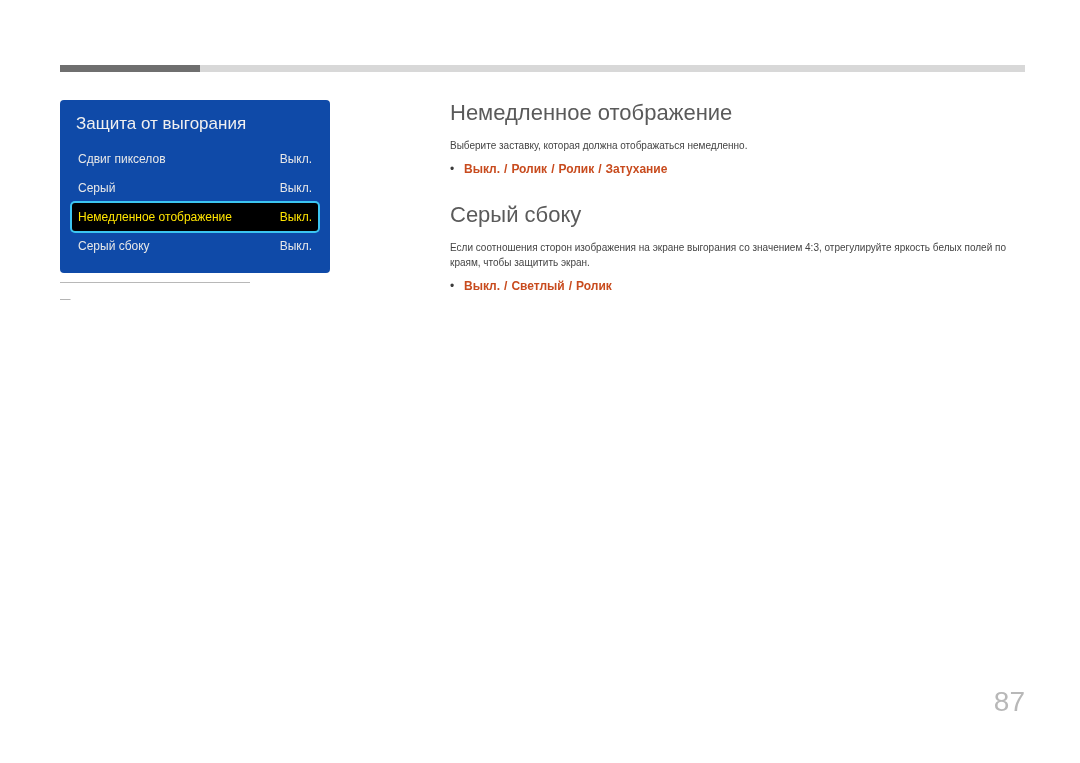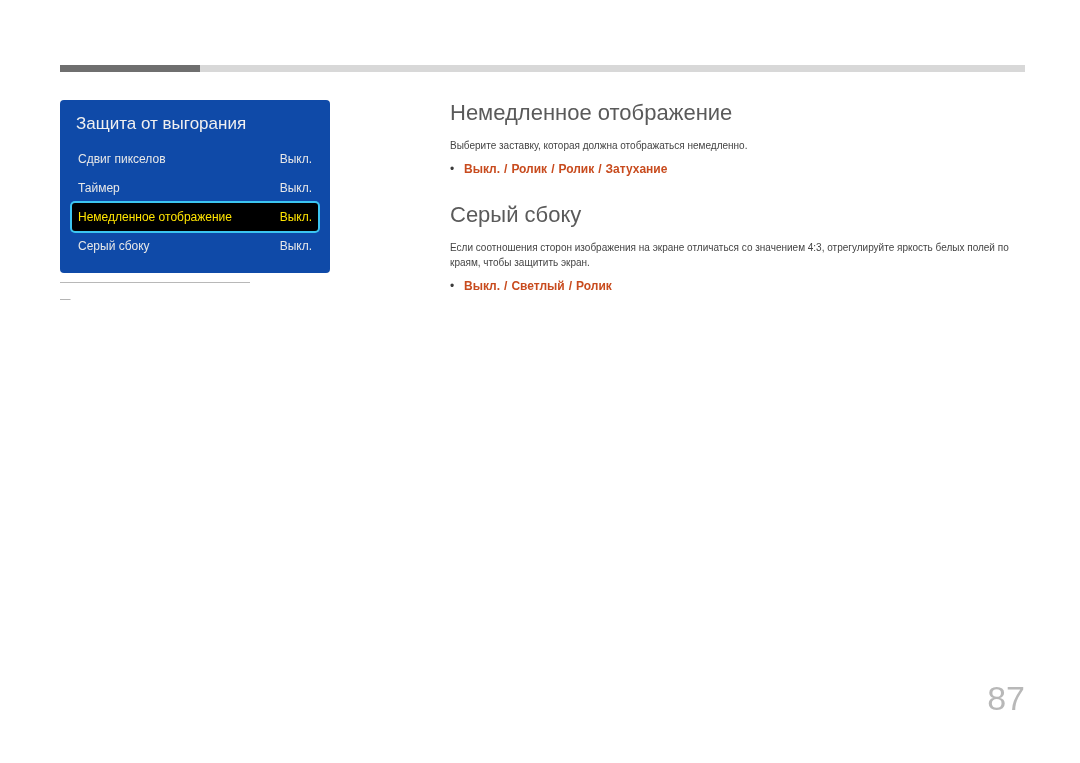--- a/index.html
+++ b/index.html
@@ -129,21 +129,21 @@
   }
   .section-block { margin-bottom: 6px; }
   .bold-43 {
     font-weight: normal;
     color: #444444;
   }
   .page-number {
     position: absolute;
     right: 55px;
     bottom: 45px;
-    font-size: 34px;
+    font-size: 28px;
     color: #b8b8b8;
     font-weight: 300;
   }
 </style>
 </head>
 <body>
 
 <div class="page">
   <div class="top-rule"></div>
   <div class="top-rule-short"></div>
@@ -151,21 +151,21 @@
   <div class="container">
     <div class="left-col">
       <div class="osd">
         <div class="osd-title">Защита от выгорания</div>
 
         <div class="osd-row">
           <span>Сдвиг пикселов</span>
           <span>Выкл.</span>
         </div>
         <div class="osd-row">
-          <span>Таймер</span>
+          <span>Серый</span>
           <span>Выкл.</span>
         </div>
         <div class="osd-row selected">
           <span>Немедленное отображение</span>
           <span>Выкл.</span>
         </div>
         <div class="osd-row">
           <span>Серый сбоку</span>
           <span>Выкл.</span>
         </div>
@@ -183,21 +183,21 @@
         <div class="section-body">Выберите заставку, которая должна отображаться немедленно.</div>
         <div class="options-line">
           <span class="bullet">•</span>
           <span>Выкл.</span><span class="sep">/</span><span>Ролик</span><span class="sep">/</span><span>Ролик</span><span class="sep">/</span><span>Затухание</span>
         </div>
       </div>
 
       <div class="section-block">
         <div class="section-heading">Серый сбоку</div>
         <div class="section-body">
-          <span>Если соотношения сторон изображения на экране отличаться со значением </span><span class="bold-43">4:3</span><span>, отрегулируйте яркость белых полей по краям, чтобы защитить экран.</span>
+          <span>Если соотношения сторон изображения на экране выгорания со значением </span><span class="bold-43">4:3</span><span>, отрегулируйте яркость белых полей по краям, чтобы защитить экран.</span>
         </div>
         <div class="options-line">
           <span class="bullet">•</span>
           <span>Выкл.</span><span class="sep">/</span><span>Светлый</span><span class="sep">/</span><span>Ролик</span>
         </div>
       </div>
     </div>
   </div>
 
   <div class="page-number">87</div>

